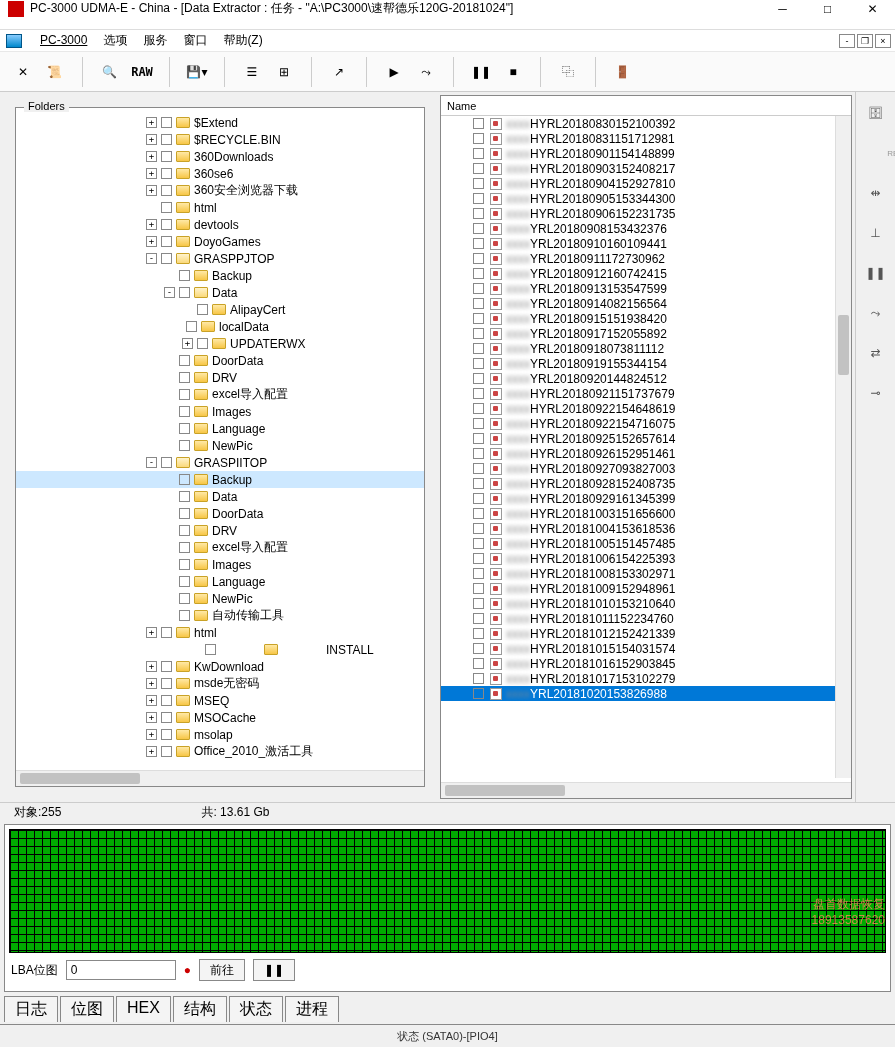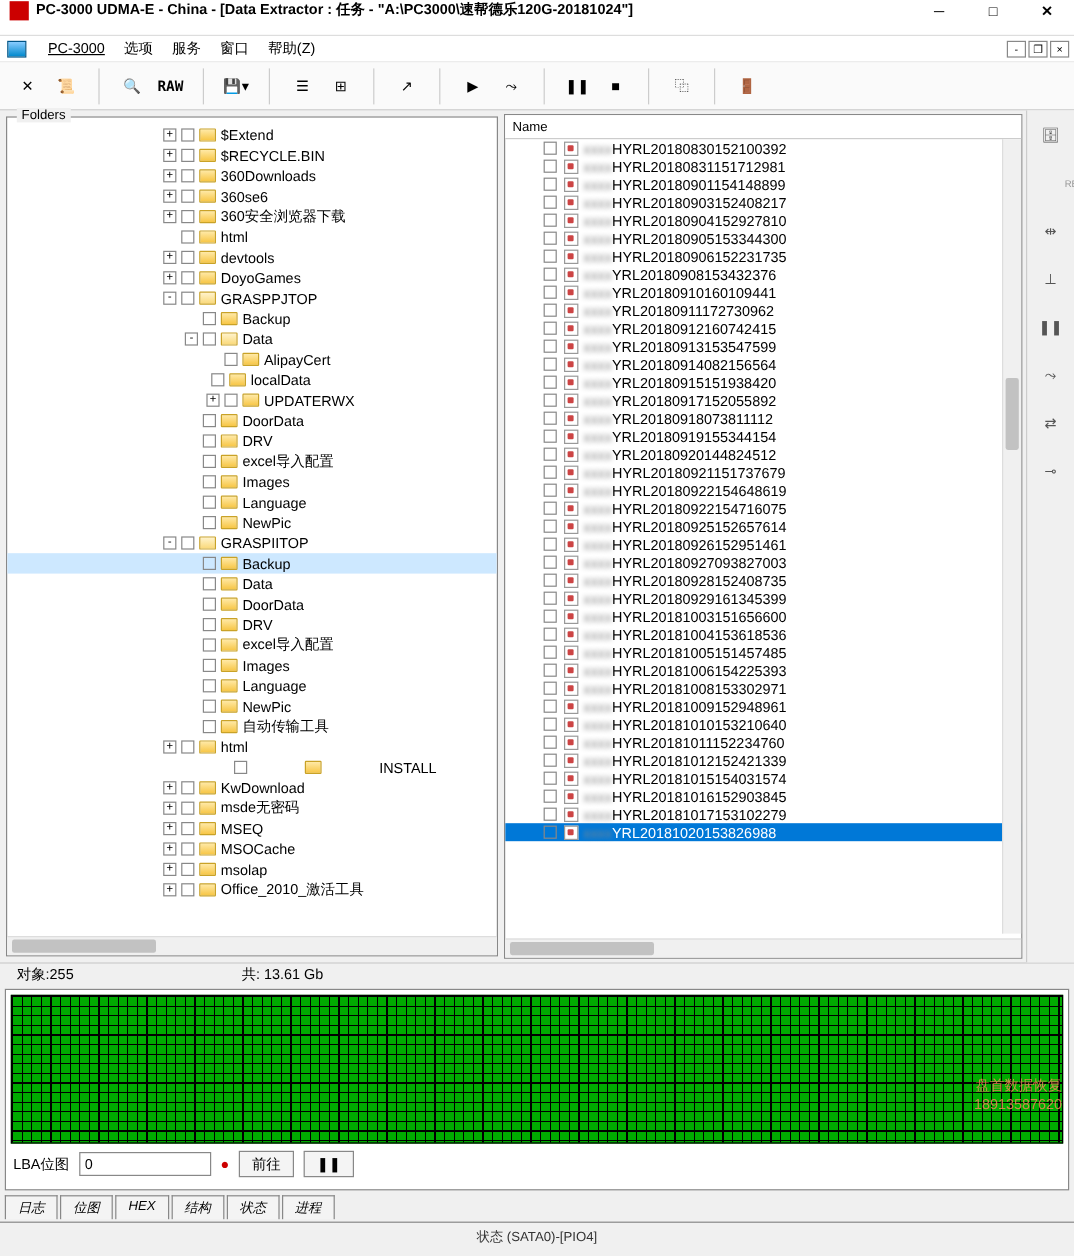--- a/index.html
+++ b/index.html
@@ -1,36 +1,36 @@
 <!DOCTYPE html>
 <html><head>
 <meta charset="utf-8">
 <style>
 * { box-sizing: border-box; margin: 0; padding: 0; font-family: "Segoe UI", Tahoma, sans-serif; font-size: 12px; }
 body { background: #f0f0f0; width: 895px; height: 1047px; overflow: hidden; position: relative; }
 
-.titlebar { height: 30px; background: #fff; display: flex; align-items: center; padding: 0 0 12px 8px; border-bottom: 1px solid #ddd; font-weight: bold; }
+.titlebar { height: 30px; background: #fff; display: flex; align-items: center; padding: 0 0 12px 8px; border-bottom: 1px solid #ddd; }
 .titlebar .app-icon { width: 16px; height: 16px; background: #c00; margin-right: 6px; }
 .titlebar .title { flex: 1; color: #000; }
 .titlebar .win-btn { width: 45px; height: 30px; display: flex; align-items: center; justify-content: center; color: #000; cursor: pointer; }
 
 .menubar { height: 22px; background: #fff; display: flex; align-items: center; padding-left: 6px; border-bottom: 1px solid #e8e8e8; }
 .menubar .mdi-icon { width: 16px; height: 14px; background: linear-gradient(#8cf,#08c); margin-right: 10px; border: 1px solid #058; }
 .menubar .menu { padding: 0 8px; cursor: pointer; }
 .menubar .mdi-right { margin-left: auto; display: flex; gap: 2px; padding-right: 4px; }
 .menubar .mdi-right span { width: 16px; height: 14px; border: 1px solid #888; display:inline-block; font-size:9px; text-align:center; line-height:12px; }
 
 .toolbar { height: 40px; background: #fafafa; border-bottom: 1px solid #ccc; display: flex; align-items: center; padding: 0 4px; gap: 2px; }
 .toolbar .grp { display:flex; gap:2px; padding:0 4px; }
 .toolbar .sep { width:1px; height:30px; background:#ccc; margin:0 6px; }
 .toolbar .tbtn { min-width: 30px; height: 30px; display: flex; align-items: center; justify-content: center; cursor: pointer; border-radius:2px; }
 .toolbar .raw { font-weight:bold; font-family:monospace; padding:0 4px; }
 
 .workspace { display: flex; height: 710px; }
-.left-panel { width: 410px; border: 1px solid #888; margin:5px; background:#fff; display:flex; flex-direction:column; }
+.left-panel { width: 410px; border: 1px solid #888; margin:15px; background:#fff; display:flex; flex-direction:column; }
 .right-panel { flex:1; border:1px solid #888; margin:3px 3px 3px 0; background:#fff; display:flex; flex-direction:column; position:relative;}
 .sidebar-right { width: 40px; background:#f0f0f0; border-left:1px solid #ccc; display:flex; flex-direction:column; align-items:center; gap:14px; padding-top:8px;}
 .sidebar-right .sbtn { width:26px; height:26px; display:flex; align-items:center; justify-content:center; border:1px solid transparent; cursor:pointer; color:#555;}
 .sidebar-right .lbl { font-size:8px; color:#999; text-align:center;margin-left:40px; }
 
 .panel-label { position:relative; z-index:2; background:#f0f0f0; margin:-8px 0 0 8px; padding:0 4px; width:fit-content; font-size:11px;}
 .tree { flex:1; overflow:auto; padding:2px 0; }
 .tree-row { display:flex; align-items:center; height:17px; white-space:nowrap; cursor:pointer; }
 .tree-row.selected { background:#cde8ff; }
 .expander { width:11px; height:11px; border:1px solid #888; display:inline-flex; align-items:center; justify-content:center; font-size:9px; line-height:1; margin-right:4px; cursor:pointer; font-family:monospace;}
@@ -53,21 +53,21 @@
 
 .map-area { border:1px solid #888; margin:2px 4px; background:#fff; padding:4px;}
 .map-grid { height:124px; background:#0a0; background-image:
   repeating-linear-gradient(#000 0 1px, transparent 1px 8px),
   repeating-linear-gradient(90deg,#000 0 1px, transparent 1px 8px);
   border:1px solid #000;}
 .map-ctrl { display:flex; align-items:center; gap:8px; padding:6px 2px;}
 .map-ctrl input[type=text]{ width:110px; height:20px; border:1px solid #888; padding:0 4px;}
 .map-ctrl button{ height:22px; padding:0 10px; border:1px solid #888; background:#f4f4f4; cursor:pointer;}
 .tabs { display:flex; gap:2px; padding:2px 4px;}
-.tabs .tab { border:1px solid #888; border-bottom:none; padding:2px 10px; background:#f4f4f4; cursor:pointer; font-size:11px;font-style:italic;}
+.tabs .tab { border:1px solid #888; border-bottom:none; padding:2px 10px; background:#f4f4f4; cursor:pointer; font-size:16px;}
 
 .bottom-status { border-top:1px solid #888; background:#f0f0f0; padding:4px 6px;}
 .bottom-status .row1 { display:flex; gap:30px; align-items:center; font-size:11px; padding-bottom:4px;flex-direction:column;}
 .bottom-status .row2 { display:flex; gap:4px; align-items:center;}
 .led { width:34px; text-align:center; font-size:10px; color:#aaa; }
 .sec-title { font-size:11px; color:#333; }
 .watermark { position:absolute; right:10px; bottom:120px; color:#e85; font-size:18px; opacity:.85; text-align:right; pointer-events:none; }
 .scrollbar-v { position:absolute; right:0; top:20px; bottom:20px; width:16px; background:#f0f0f0; border-left:1px solid #ddd;}
 .scrollbar-v .thumb{ position:absolute; left:2px; right:2px; top:30%; height:60px; background:#c2c2c2; border-radius:2px;}
 .scrollbar-h { height:16px; background:#f0f0f0; border-top:1px solid #ddd; position:relative;}

